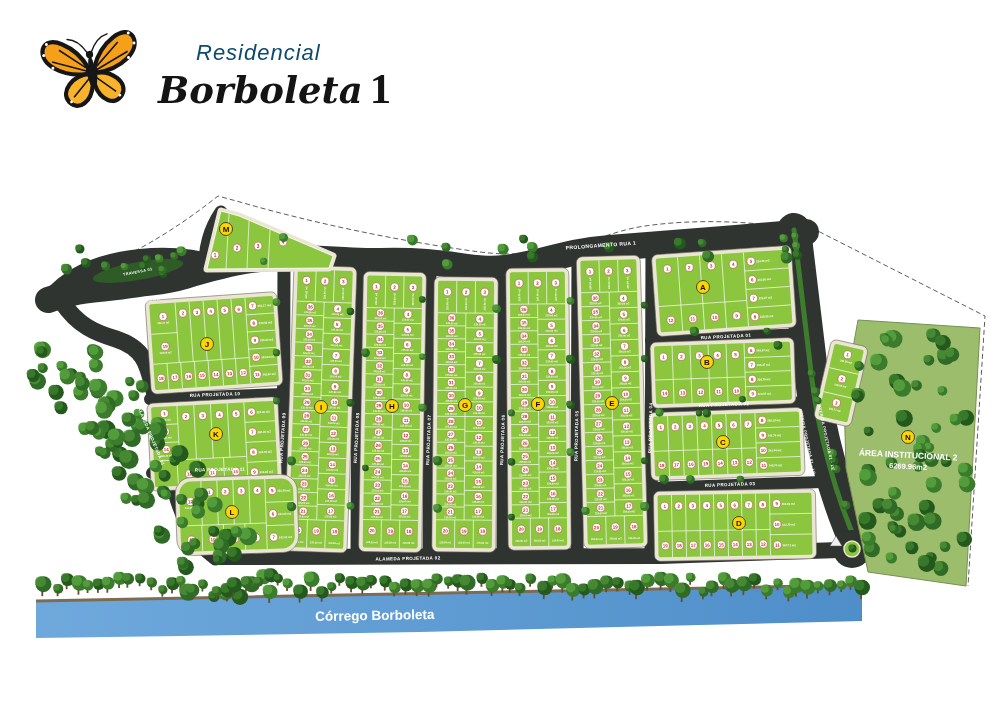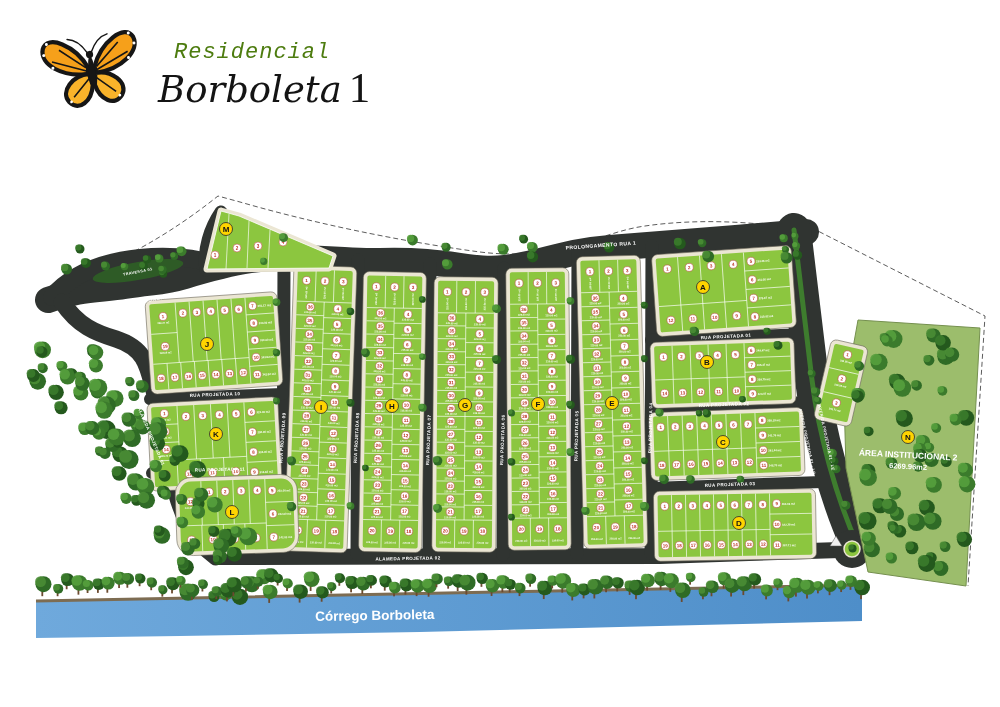--- a/index.html
+++ b/index.html
@@ -2,22 +2,22 @@
 <html><head>
 <meta charset="utf-8">
 <style>
   *{margin:0;padding:0;box-sizing:border-box}
   html,body{width:1000px;height:707px}
   body{background:#fff;font-family:"Liberation Sans",sans-serif;position:relative;overflow:hidden}
   #plan{position:absolute;left:0;top:0;display:block}
   .logo{position:absolute;left:24px;top:12px;display:flex;align-items:flex-start;z-index:5}
   .butterfly{width:134px;height:106px;flex:0 0 auto}
   .logo-text{padding-top:28px}
-  .l1{font-family:Liberation Mono, monospace;font-style:italic;font-size:22px;color:#4d7c0f;margin-left:16px;letter-spacing:1px}
-  .l2{font-family:"DejaVu Serif",serif;font-style:italic;font-weight:normal;font-size:37px;color:#141414;line-height:1.05;white-space:nowrap}
+  .l1{font-family:Liberation Sans, sans-serif;font-style:italic;font-size:22px;color:#0c4a6e;margin-left:38px;letter-spacing:1px}
+  .l2{font-family:"DejaVu Serif",serif;font-style:italic;font-weight:bold;font-size:37px;color:#141414;line-height:1.05;white-space:nowrap}
   .l2 .num{font-style:normal;font-size:43px;padding-left:7px;font-family:"Liberation Serif",serif}
 </style>
 </head>
 <body>
 
 <div class="logo">
   <svg class="butterfly" viewBox="0 0 100 100">
     <g transform="rotate(-8 50 50)">
       <path d="M47,52 C38,30 13,15 7,29 C2,43 22,58 46,58 Z" fill="#F6A01A" stroke="#161616" stroke-width="4" stroke-linejoin="round"></path>
       <path d="M53,52 C62,30 87,15 93,29 C98,43 78,58 54,58 Z" fill="#F6A01A" stroke="#161616" stroke-width="4" stroke-linejoin="round"></path>

